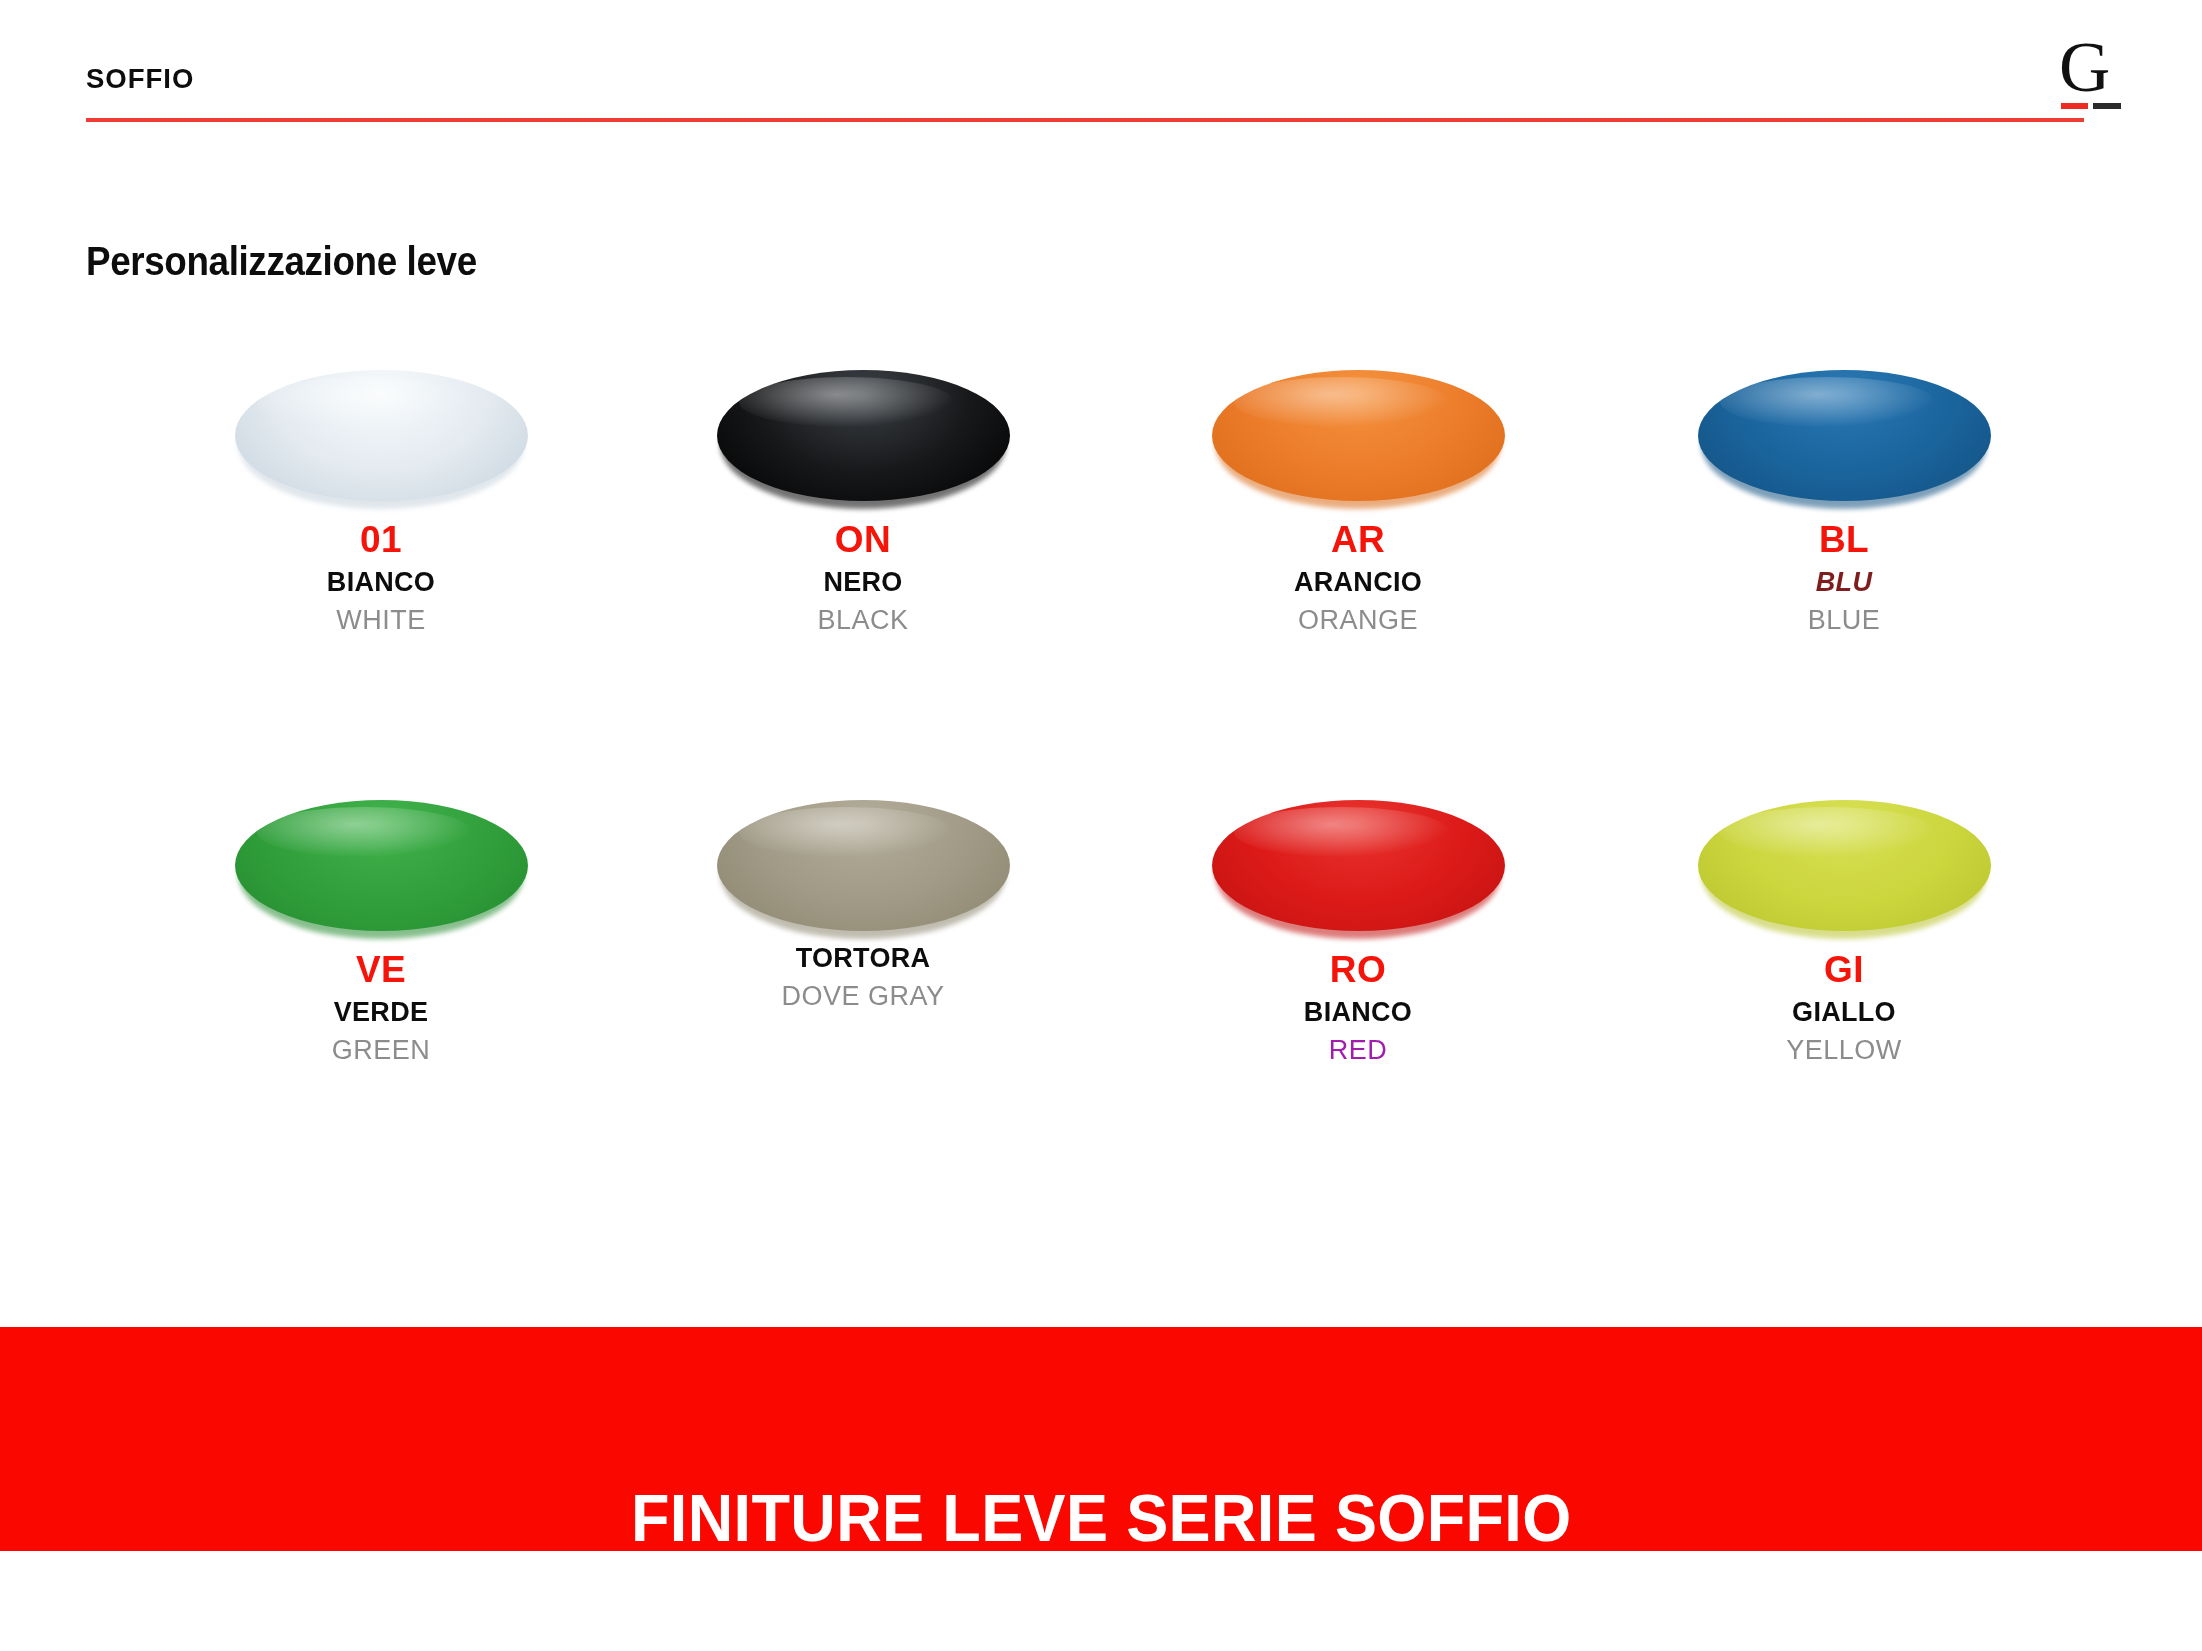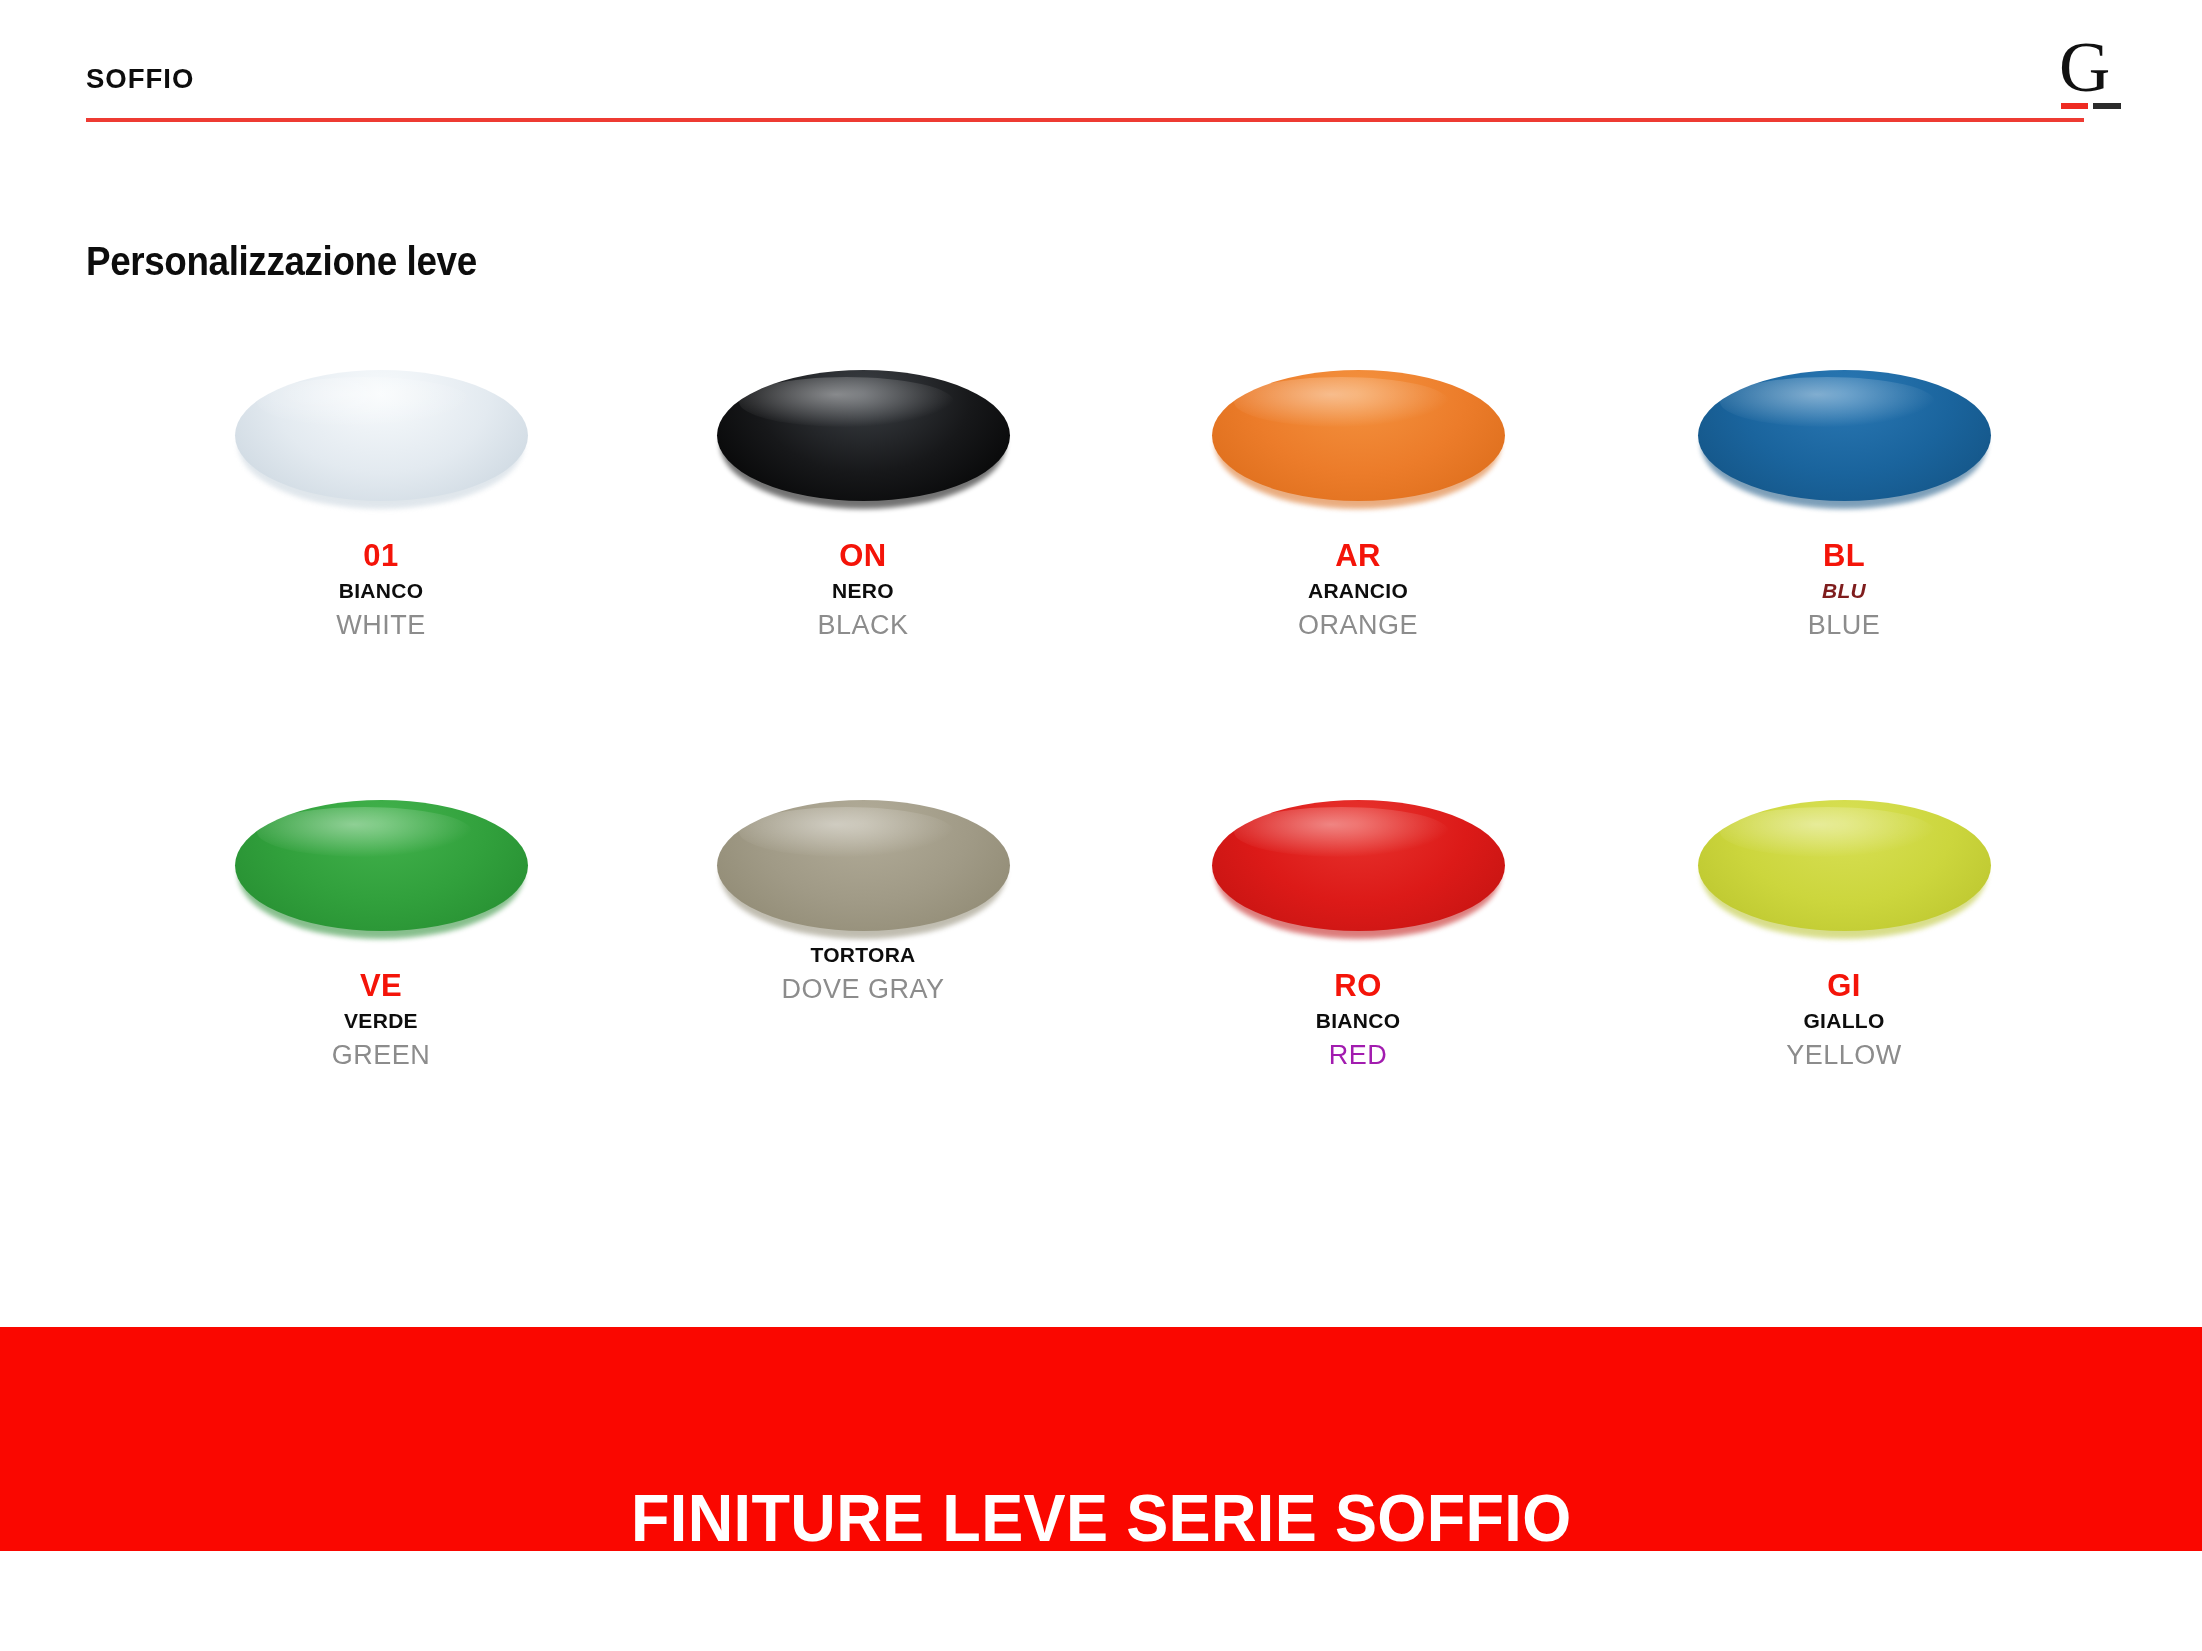--- a/index.html
+++ b/index.html
@@ -154,31 +154,31 @@
     top: 6.9px;
     width: 215px;
     height: 50px;
     border-radius: 50%;
     background: radial-gradient(ellipse at 45% 35%, rgba(255,255,255,0.42), rgba(255,255,255,0) 72%);
     z-index: 2;
     pointer-events: none;
   }
 
   .label-code {
-    margin-top: 30px;
-    font-size: 31px;
+    margin-top: 11px;
+    font-size: 37px;
     font-weight: 700;
     color: #f41409;
     letter-spacing: 0.4px;
     line-height: 1.15;
     font-stretch: condensed;
   }
   .label-it {
     margin-top: 5.2px;
-    font-size: 21px;
+    font-size: 27px;
     font-weight: 700;
     color: #0d0d0d;
     letter-spacing: 0.3px;
     line-height: 1.15;
     font-stretch: condensed;
   }
   .label-en {
     margin-top: 6.9px;
     font-size: 27px;
     font-weight: 400;

